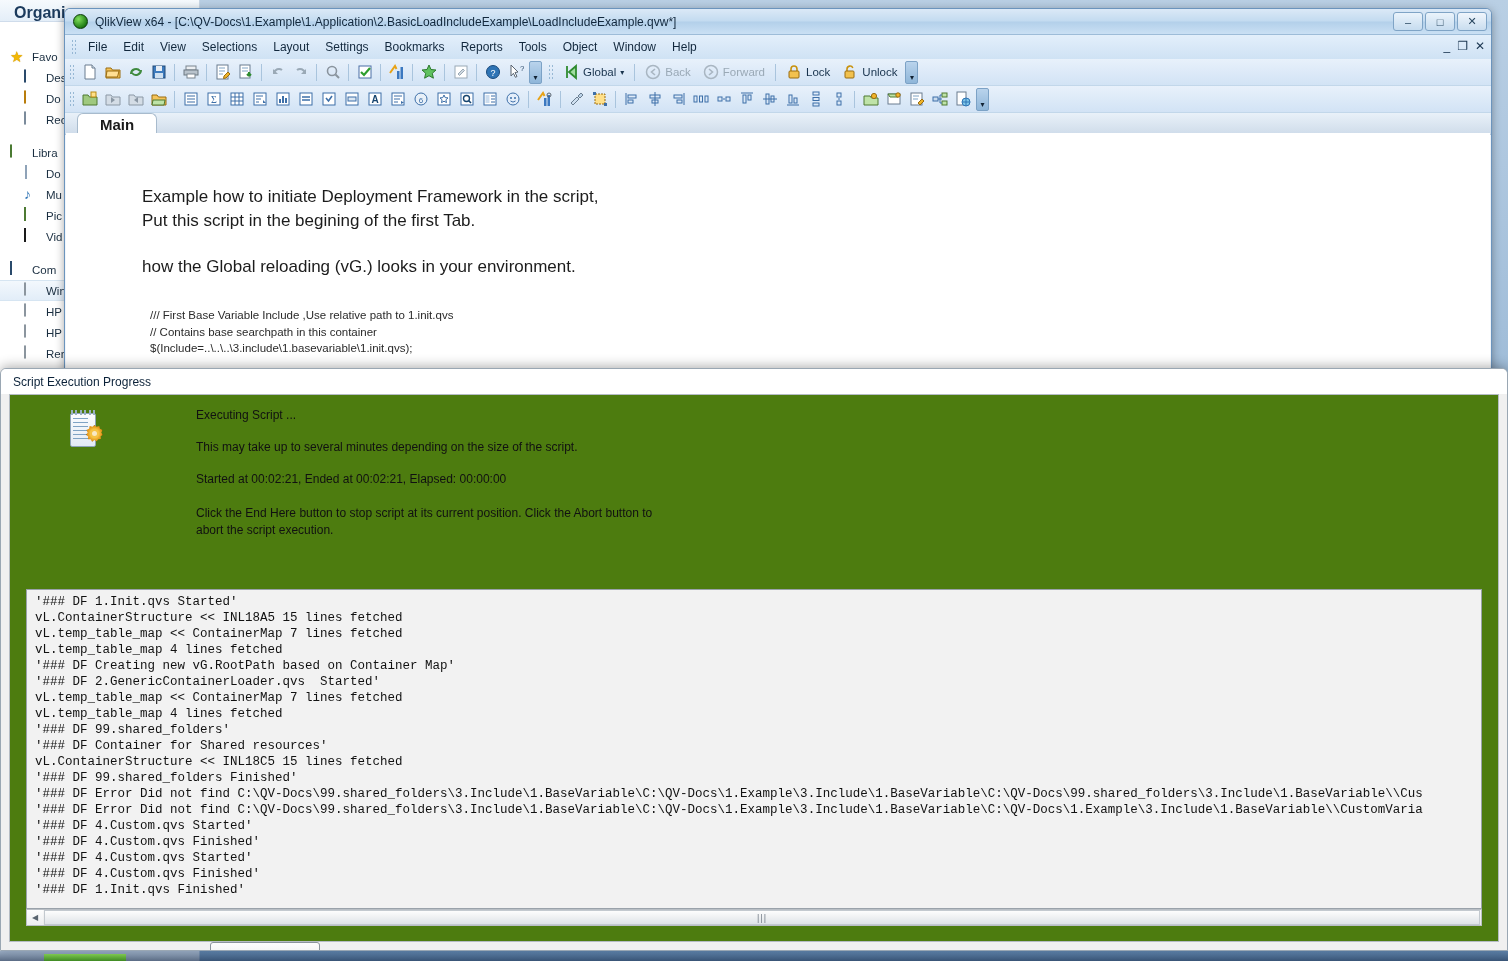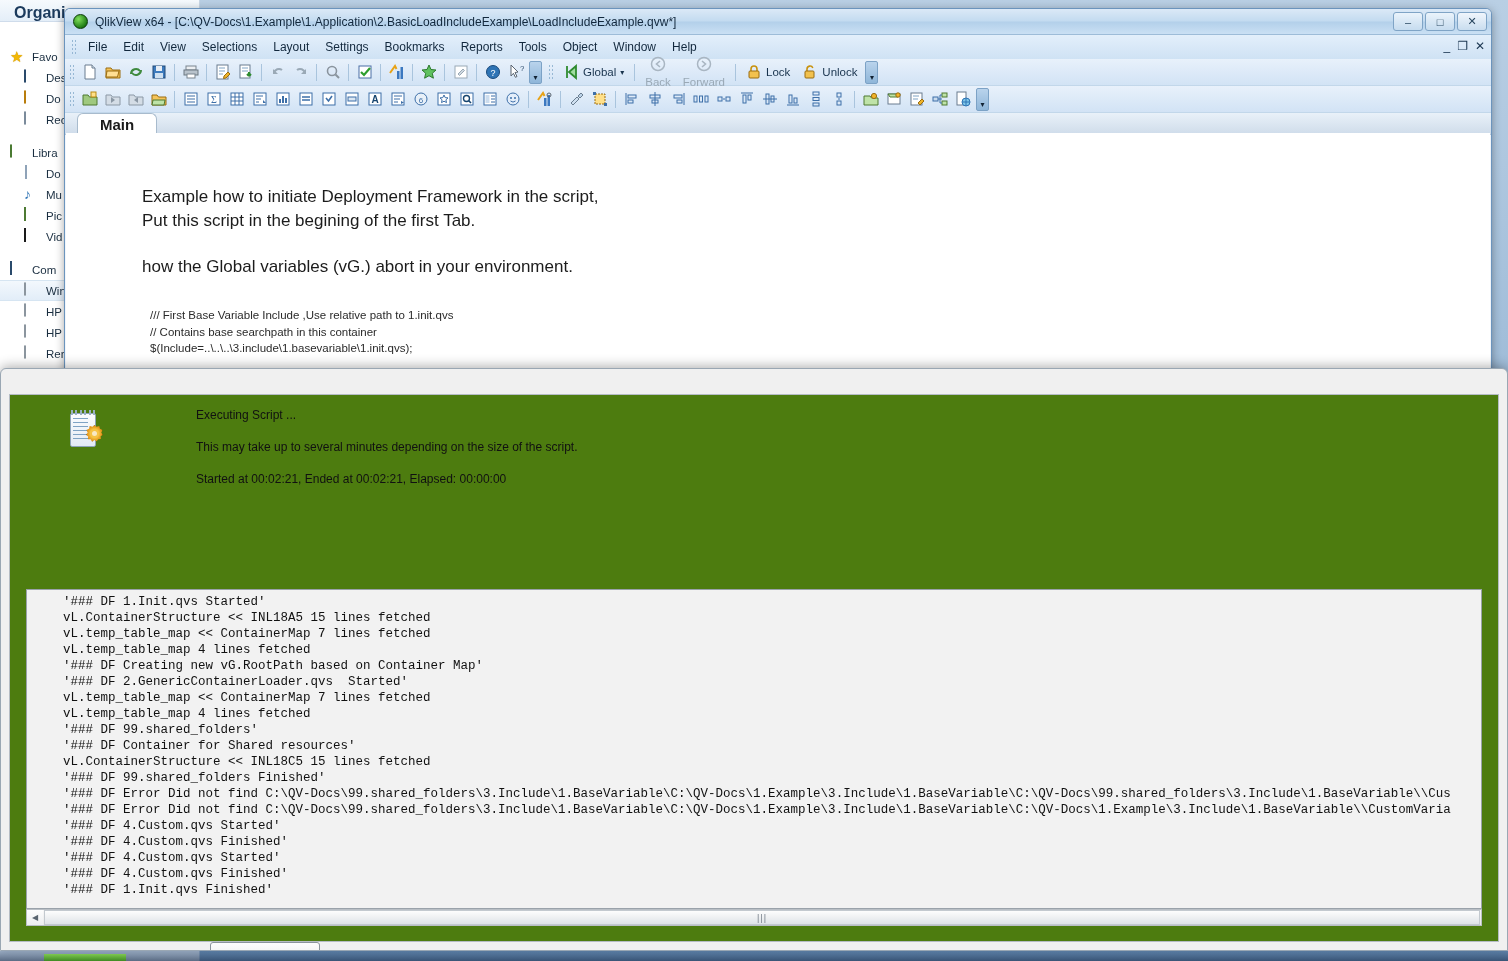--- a/index.html
+++ b/index.html
@@ -111,21 +111,21 @@
   .tb-btn {
     width: 21px; height: 21px; margin: 0 1px;
     display: flex; align-items: center; justify-content: center;
     border-radius: 2px; position: relative;
   }
   .tb-sep { width: 1px; height: 17px; background: #a9c4dd; margin: 0 4px; }
   .tb-text {
     display: flex; align-items: center; gap: 4px;
     font-size: 11.5px; color: #18334d; padding: 0 6px; white-space: nowrap;
   }
-  .tb-text.disabled { color: #9aa9b6; flex-direction: column; }
+  .tb-text.disabled { color: #9aa9b6; }
   .tb-overflow {
     width: 13px; height: 23px; margin-left: 2px;
     background: linear-gradient(180deg,#b9d3ec,#8fb6d9);
     border: 1px solid #7ca2c6; border-radius: 2px;
     display:flex; align-items:flex-end; justify-content:center;
     font-size: 8px; color:#123; padding-bottom:1px;
   }
 
   
   .g { width: 16px; height: 16px; display:block; }
@@ -196,21 +196,21 @@
   .msg-2line { line-height: 1.45; }
 
   #log-box {
     position: absolute; left: 16px; right: 16px; top: 194px; height: 320px;
     background: #f2f2f2; border: 1px solid #9aa2aa;
     overflow: hidden;
   }
   #log-text {
     font-family: "Liberation Mono", "DejaVu Sans Mono", monospace;
     font-size: 12.5px; line-height: 16px; color: #111;
-    padding: 4px 0 0 8px; white-space: pre; margin-left: 28px;
+    padding: 4px 0 0 8px; white-space: pre;
   }
   #log-scroll {
     position: absolute; left: 16px; right: 16px; top: 514px; height: 17px;
     background: linear-gradient(180deg,#f6f6f6,#eaeaea);
     border: 1px solid #b9bfc5; display: flex; align-items: center;
   }
   .sb-arrow {
     width: 16px; height: 15px; display:flex; align-items:center; justify-content:center;
     font-size: 8px; color: #5a6570;
     background: linear-gradient(180deg,#fdfdfd,#eceef0);
@@ -776,46 +776,51 @@
 
   <div id="qv-sheet-tabs">
     <span class="sheet-tab">Main</span>
   </div>
 
   <div id="qv-canvas">
     <div id="doc-text">
       <div class="doc-big">Example how to initiate Deployment Framework in the script,</div>
       <div class="doc-big">Put this script in the begining of the first Tab.</div>
       <div class="doc-gap"></div>
-      <div class="doc-big">how the Global variables (vG.) abort in your environment.</div>
+      <div class="doc-big">how the Global reloading (vG.) looks in your environment.</div>
       <div class="doc-small">
         <div>/// First Base Variable Include ,Use relative path to 1.init.qvs</div>
         <div>// Contains base searchpath in this container</div>
         <div>$(Include=..\..\..\3.include\1.basevariable\1.init.qvs);</div>
       </div>
     </div>
   </div>
 </div>
 
 <div id="dlg">
+  <div id="dlg-titlebar">
+    <span>Script Execution Progress</span>
+  </div>
 
   <div id="dlg-body">
 
     <div id="dlg-head">
       <div id="dlg-icon">
         <div class="note-pad"></div>
         <div class="note-lines"></div>
         <div class="note-spiral"></div>
         <div class="gear"></div>
         <div class="gear-hole"></div>
       </div>
       <div id="dlg-msgs" style="padding-left:88px">
         <div class="msg">Executing Script ...</div>
         <div class="msg">This may take up to several minutes depending on the size of the script.</div>
         <div class="msg">Started at 00:02:21, Ended at 00:02:21,  Elapsed: 00:00:00</div>
+        <div class="msg msg-2line" style="white-space:pre-line">Click the End Here button to stop script at its current position. Click the Abort button to
+abort the script execution.</div>
       </div>
     </div>
 
     <div id="log-box">
       <div id="log-text">'### DF 1.Init.qvs Started'
 vL.ContainerStructure &lt;&lt; INL18A5 15 lines fetched
 vL.temp_table_map &lt;&lt; ContainerMap 7 lines fetched
 vL.temp_table_map 4 lines fetched
 '### DF Creating new vG.RootPath based on Container Map'
 '### DF 2.GenericContainerLoader.qvs  Started'

